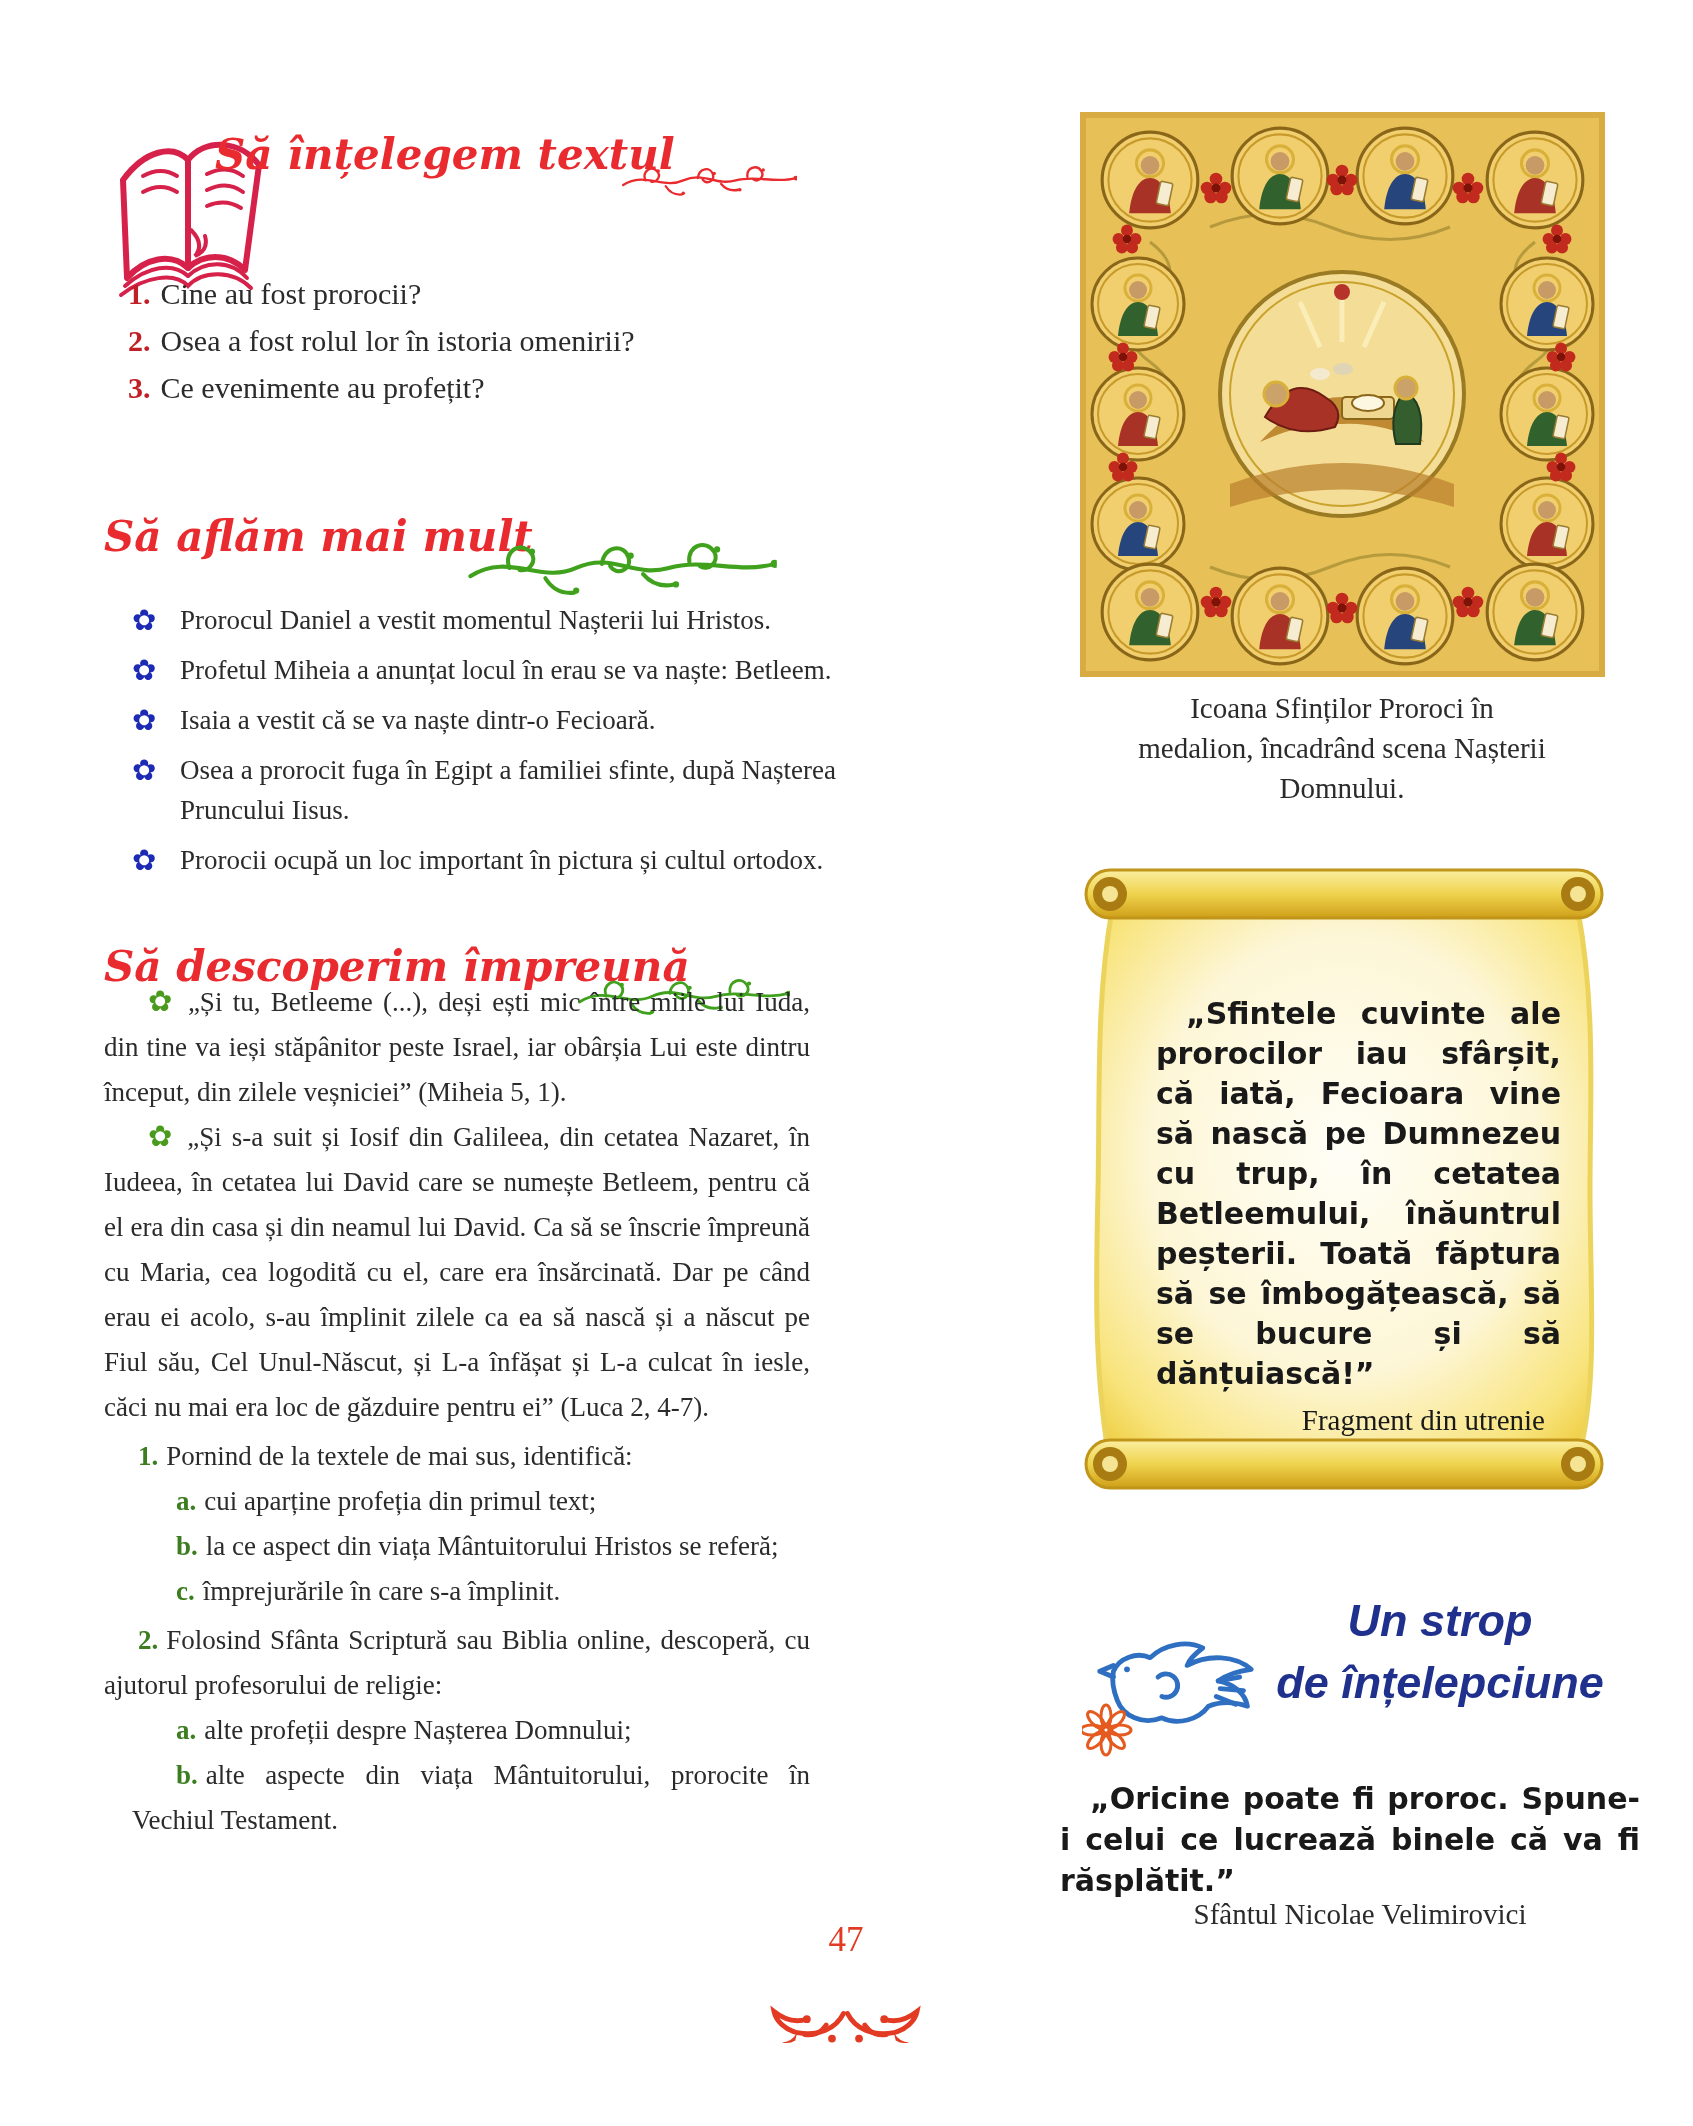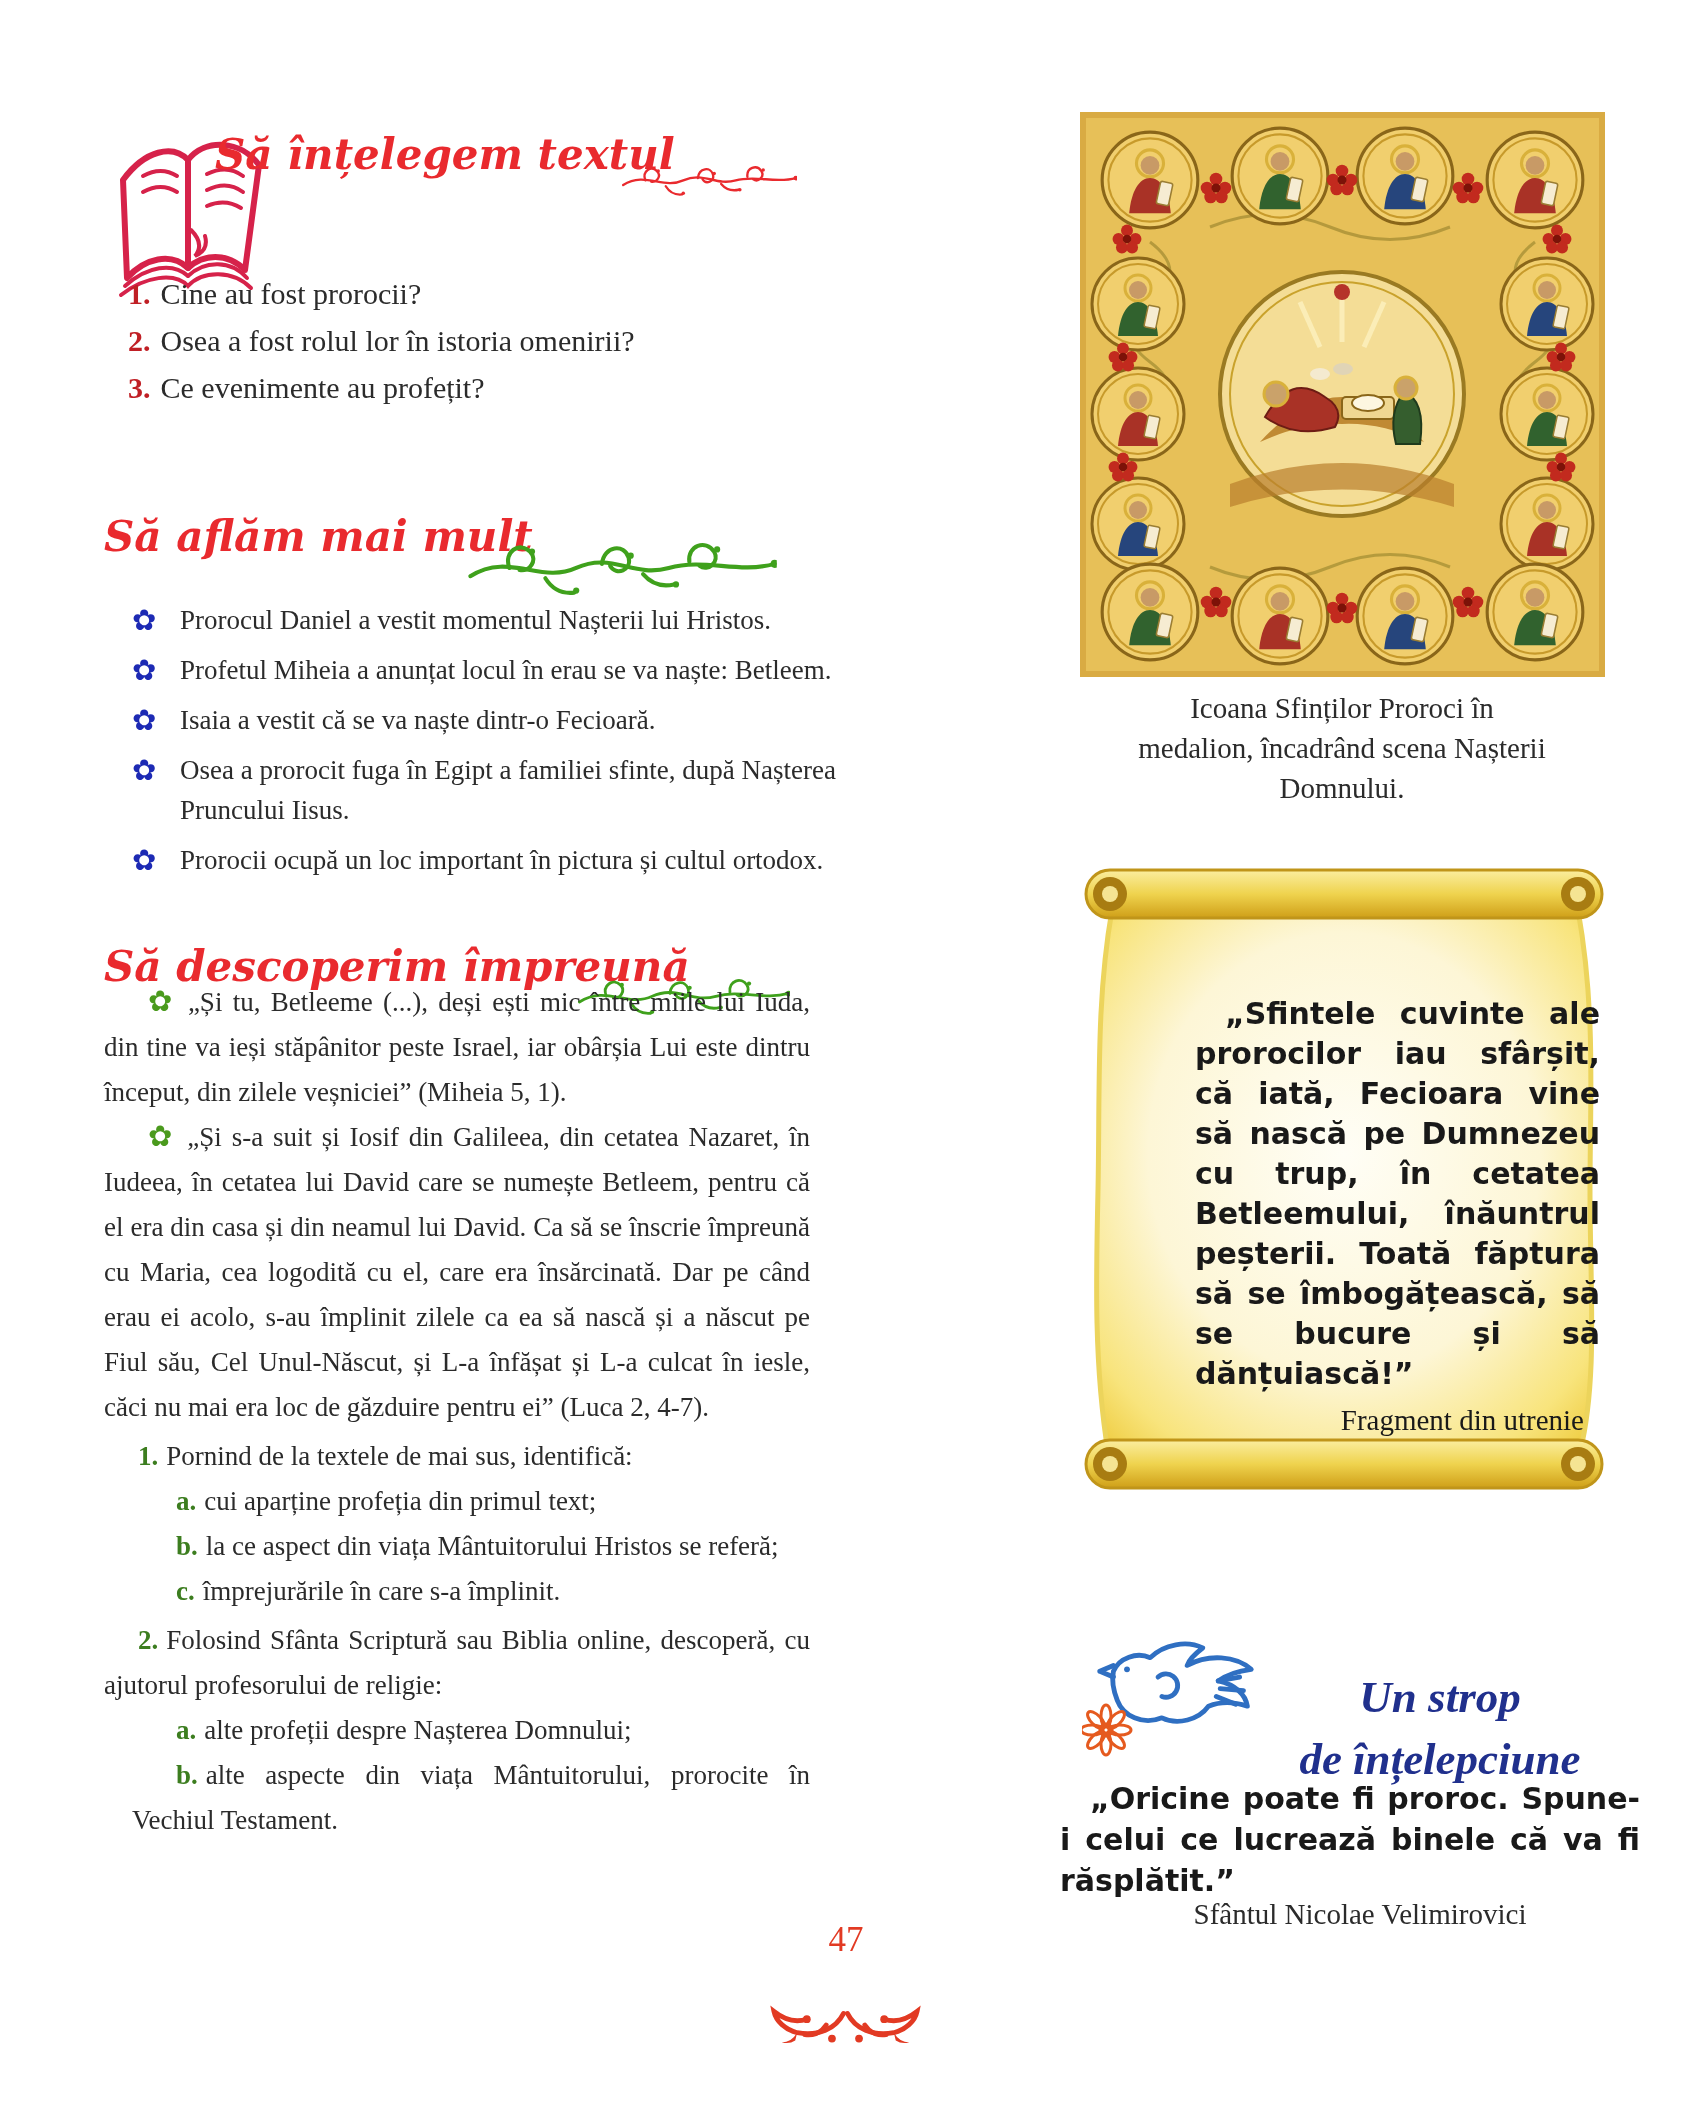--- a/index.html
+++ b/index.html
@@ -32,27 +32,27 @@
   .quote-p .flo{padding-right:12px;}
   .task{text-indent:34px;margin-top:4px;}
   .tnum,.tletter{color:#3c7d1f;font-weight:bold;padding-right:8px;}
   .sub{padding-left:28px;text-indent:44px;}
 
   
   .icon-img{left:1080px;top:112px;}
   .icon-caption{left:1132px;top:688px;width:420px;text-align:center;font-size:29px;line-height:40px;}
   .scroll-svg{left:1050px;top:860px;}
   .scroll-text{left:1156px;top:994px;width:405px;font-family:"DejaVu Sans",sans-serif;font-weight:bold;
-               font-size:30px;line-height:40px;text-align:justify;color:#191919;margin-left:39px;}
+               font-size:30px;line-height:40px;text-align:justify;color:#191919;}
   .scroll-text p{margin:0;text-indent:30px;}
   .scroll-attr{text-align:right;font-family:"Liberation Serif",serif;font-weight:normal;
                font-size:29px;margin-top:6px;padding-right:16px;}
   .dove-wrap{left:1082px;top:1620px;}
-  .wisdom-title{left:1235px;top:1666px;width:410px;text-align:center;
-                font-family:Liberation Serif, serif;font-style:italic;font-weight:bold;
+  .wisdom-title{left:1235px;top:1590px;width:410px;text-align:center;
+                font-family:Liberation Sans, sans-serif;font-style:italic;font-weight:bold;
                 color:#20308d;font-size:45px;line-height:62px;}
   .wisdom-quote{left:1060px;top:1778px;width:580px;font-family:"DejaVu Sans",sans-serif;font-weight:bold;
                 font-size:30px;line-height:41px;text-align:justify;color:#191919;}
   .wisdom-quote p{margin:0;text-indent:30px;}
   .wisdom-attr{left:1080px;top:1898px;width:560px;text-align:center;font-size:29px;}
 
   .pagenum{left:781px;top:1920px;width:130px;text-align:center;color:#e23a23;
            font-weight:normal;font-size:35px;}
   .pageorn{left:763px;top:1996px;color:#e23a23;}
 </style>

